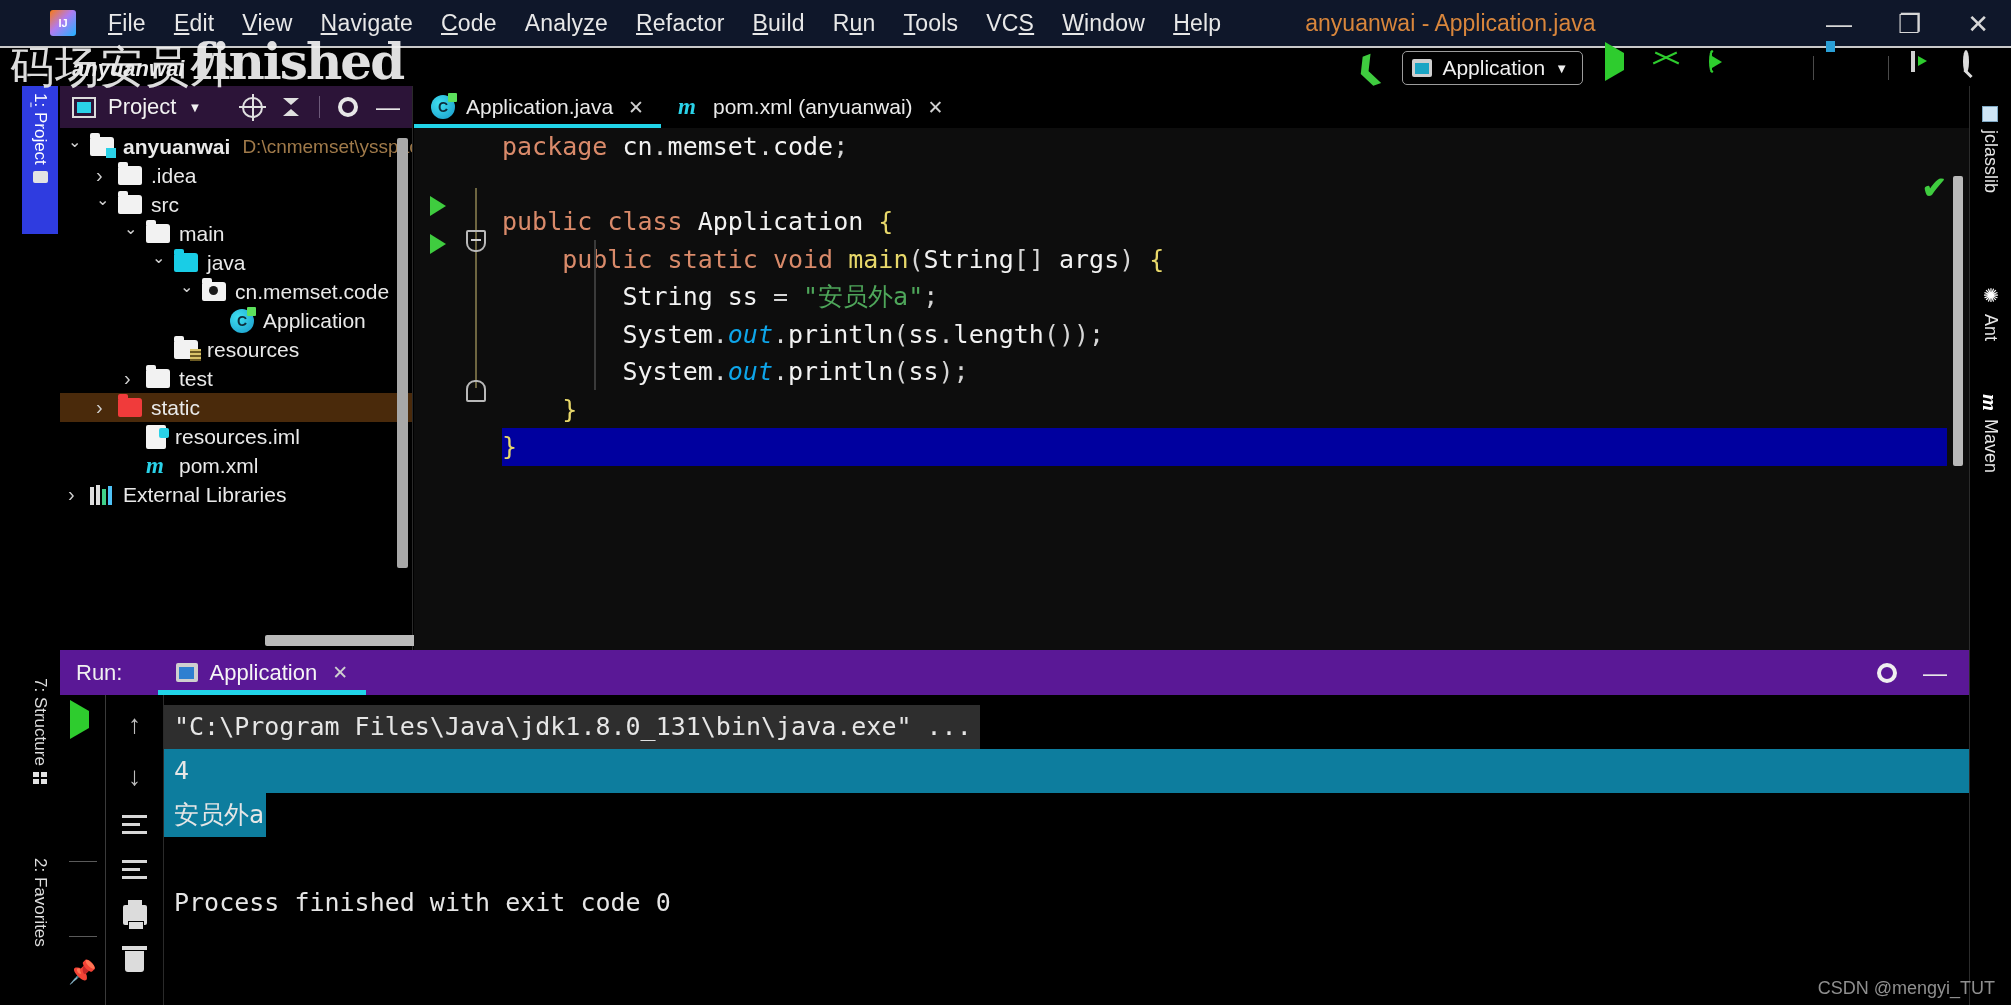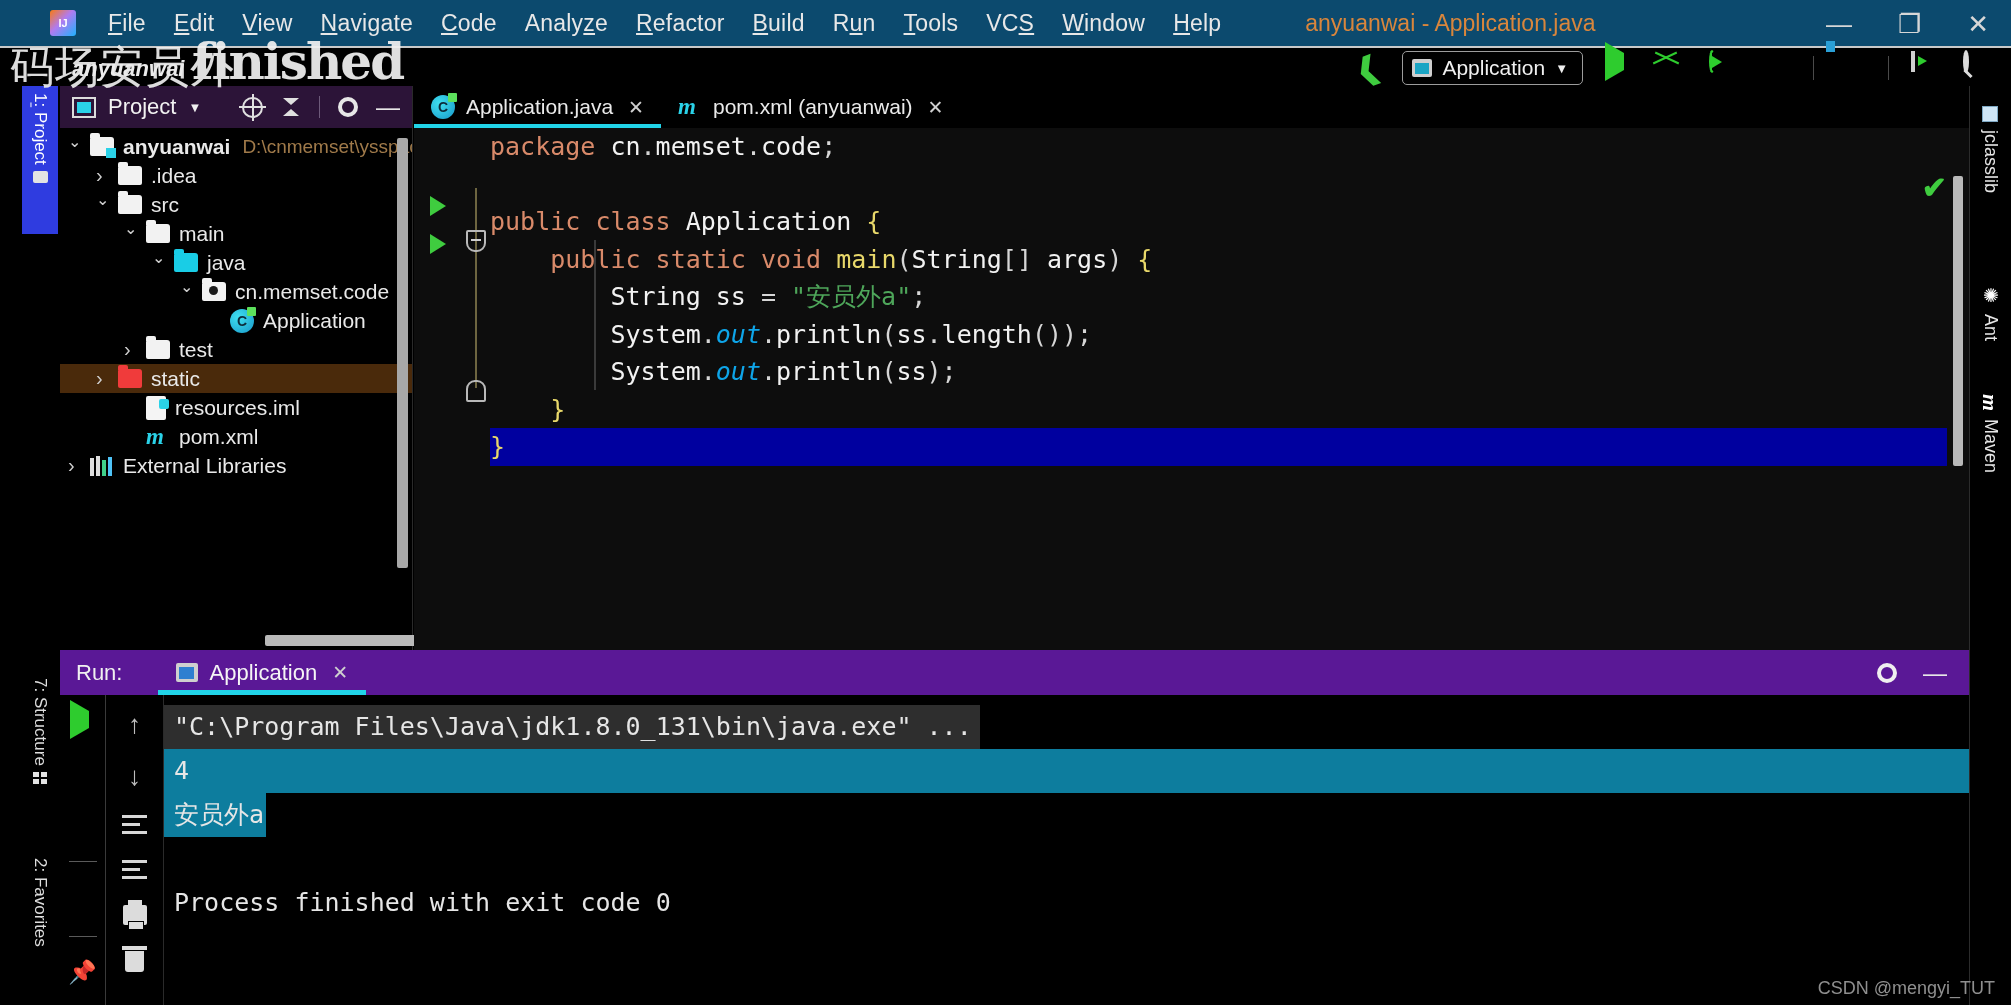--- a/index.html
+++ b/index.html
@@ -7,21 +7,21 @@
     width: 2011px; height: 1005px;
     background: #000;
     font-family: "Liberation Sans", sans-serif;
     overflow: hidden;
   }
   .app { position: relative; width: 2011px; height: 1005px; background: #000; }
 
   
   .menubar {
     position: absolute; top: 0; left: 0; width: 2011px; height: 48px;
-    background: #0c4a6e; display: flex; align-items: center;
+    background: #0f172a; display: flex; align-items: center;
     border-bottom: 2px solid #c9c9c9;
   }
   .ij-logo {
     width: 26px; height: 26px; margin-left: 50px; margin-right: 18px;
     background: linear-gradient(135deg,#f97a12 0%,#b07bf0 45%,#1fb2ff 100%);
     border-radius: 3px; position: relative;
   }
   .ij-logo::after {
     content: "IJ"; position: absolute; inset: 0; color: #fff;
     font-size: 11px; font-weight: bold; display: flex;
@@ -307,21 +307,21 @@
   }
   .fold-marker {
     position:absolute; left: 52px; width: 20px; height: 22px;
     border: 2px solid #b9b9b9; border-radius: 2px 2px 9px 9px;
   }
   .fold-marker span {
     position:absolute; left:3px; top:7px; width:10px; height:2px; background:#cfcfcf;
   }
   .fold-marker.up { border-radius: 9px 9px 2px 2px; }
   .code-lines {
-    position:absolute; left: 76px; top: 0; right: 22px; height: 100%;
+    position:absolute; left: 88px; top: 0; right: 22px; height: 100%;
     font-family: "DejaVu Sans Mono", monospace; font-size: 25px; line-height: 37.5px;
     color: #d6d6d6; white-space: pre;
   }
   .cl { height: 37.5px; padding-left: 0; }
   .cl.caret { background: #00009f; }
   .kw { color: #d98a6a; }
   .cls { color: #f2f2f2; }
   .brace { color: #e8d86a; }
   .str { color: #4ea65a; }
   .fn { color: #e8d86a; }
@@ -573,20 +573,25 @@
         <div class="trow" style="padding-left: 120px;">
           <span class="chev down"></span>
           <span class="f-ico f-plain f-pkg"></span>
           <span>cn.memset.code</span>
         </div>
         <div class="trow" style="padding-left: 148px;">
           <span class="chev "></span>
           <span class="cls-ico"></span>
           <span>Application</span>
         </div>
+        <div class="trow" style="padding-left: 92px;">
+          <span class="chev "></span>
+          <span class="f-ico f-plain f-res"></span>
+          <span>resources</span>
+        </div>
         <div class="trow" style="padding-left: 64px;">
           <span class="chev right"></span>
           <span class="f-ico f-plain"></span>
           <span>test</span>
         </div>
         <div class="trow sel-brown" style="padding-left: 36px;">
           <span class="chev right"></span>
           <span class="f-ico f-plain f-red"></span>
           <span>static</span>
         </div>

